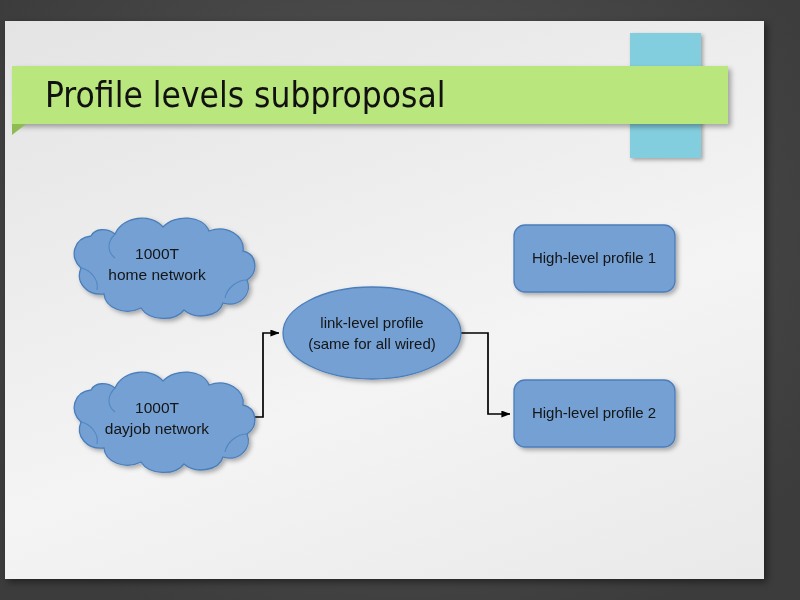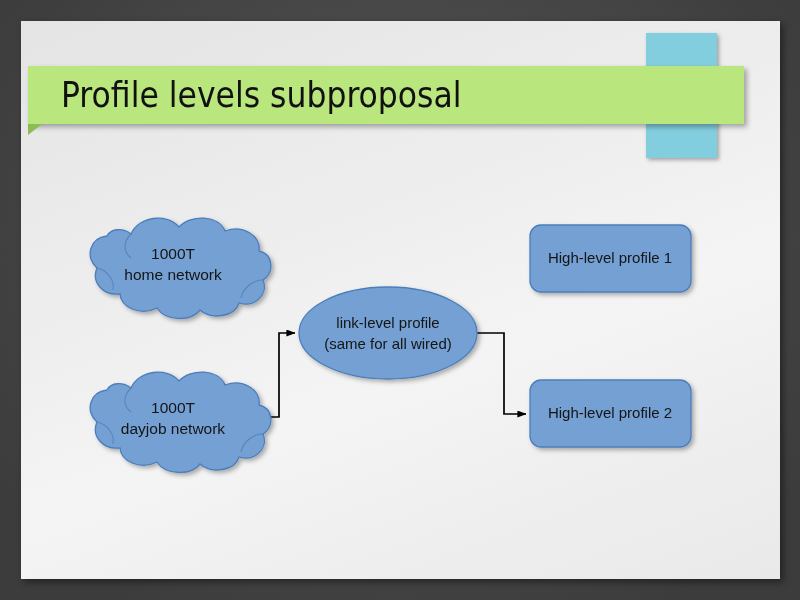--- a/index.html
+++ b/index.html
@@ -17,21 +17,21 @@
     width: 800px;
     height: 600px;
     background: #4b4b4b;
     background-image:
       radial-gradient(ellipse at 50% 40%, #565656 0%, #3c3c3c 85%);
   }
 
   
   #slide {
     position: absolute;
-    left: 21px;
+    left: 5px;
     top: 21px;
     width: 759px;
     height: 558px;
     background: linear-gradient(160deg, #e4e4e4 0%, #ededed 35%, #f4f4f4 60%, #e9e9e9 100%);
     box-shadow: 3px 3px 7px rgba(0,0,0,0.45);
     overflow: hidden;
   }
 
   
   #cyan-bar {

